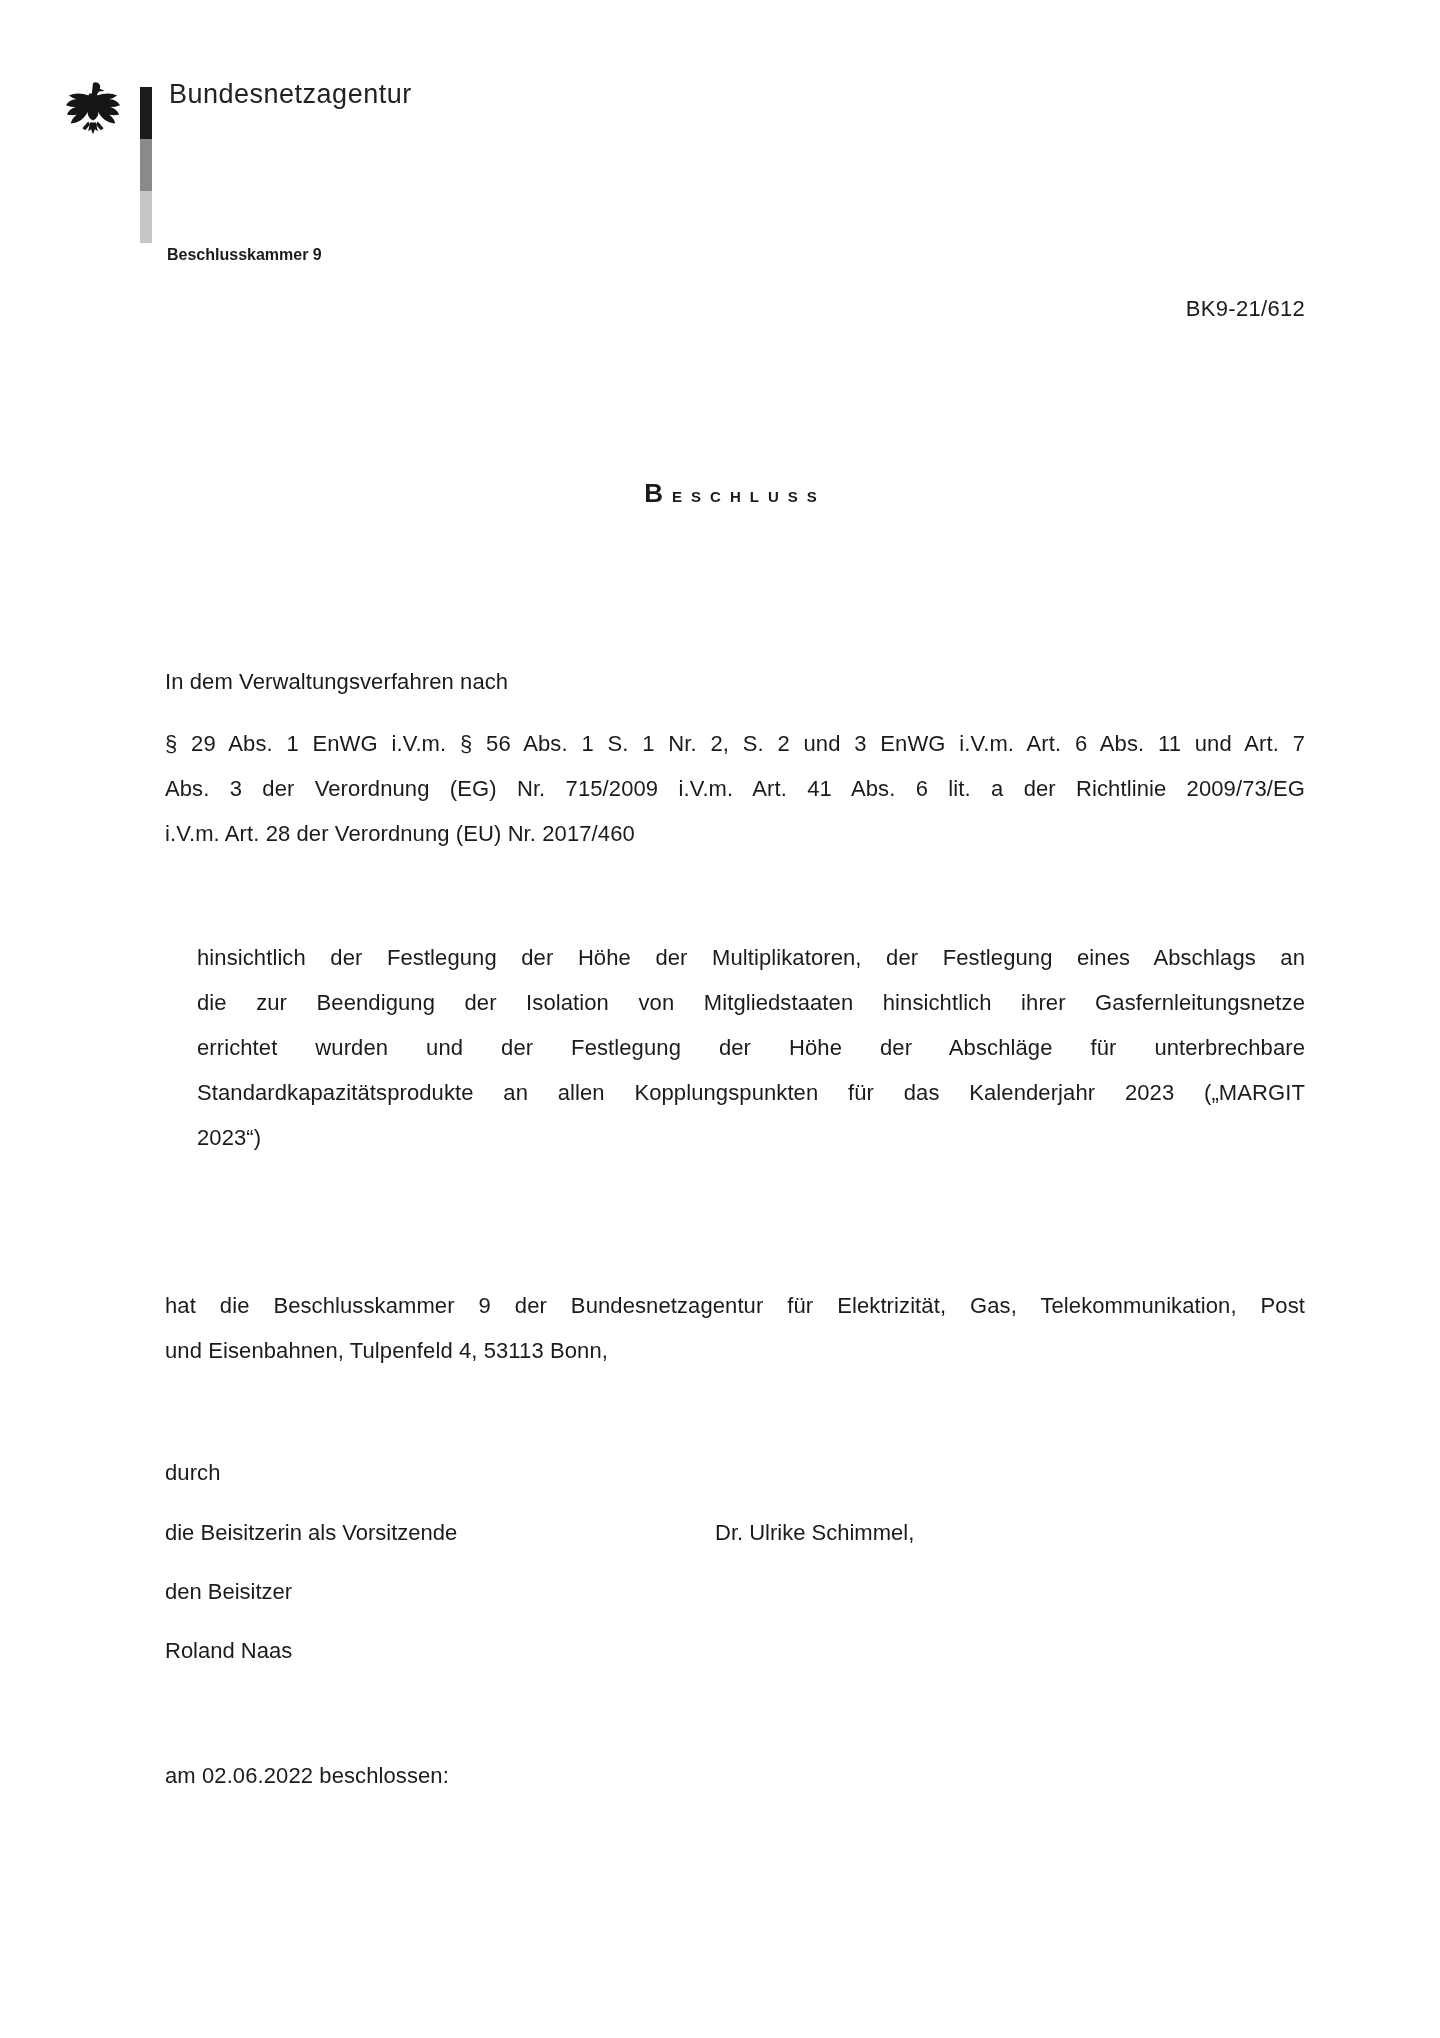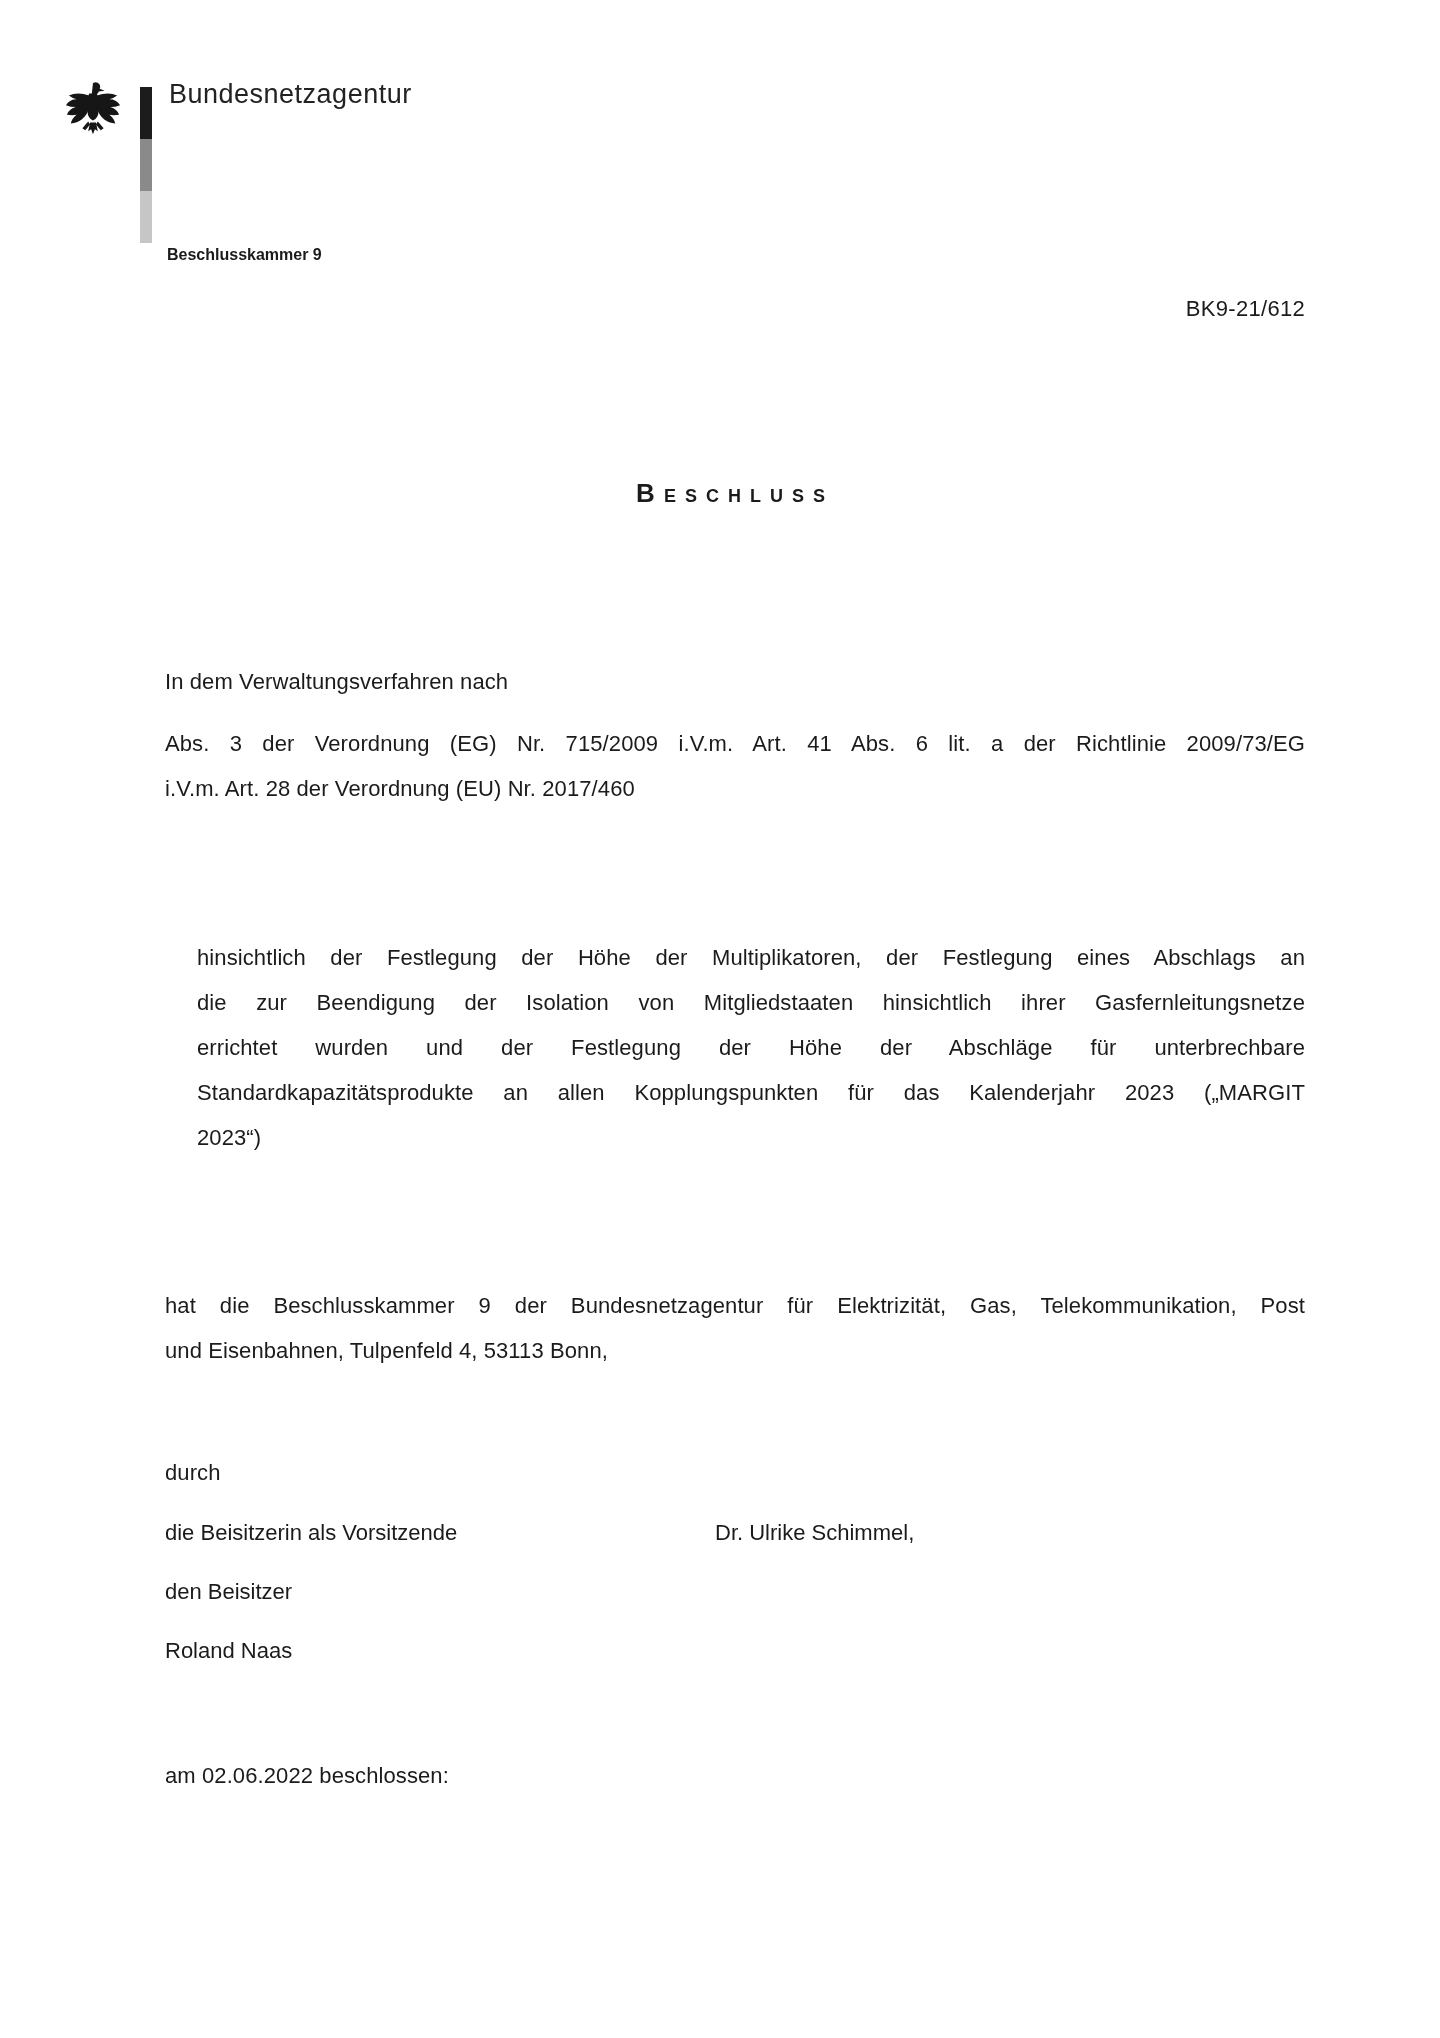--- a/index.html
+++ b/index.html
@@ -32,21 +32,21 @@
     font-size:22px; letter-spacing:0.3px;
   }
 
   
   .doc-title {
     position:absolute; left:165px; top:478px; width:1140px;
     text-align:center; font-weight:bold; letter-spacing:9px;
     white-space:nowrap;
   }
   .doc-title .big   { font-size:26px; }
-  .doc-title .small { font-size:18px; }
+  .doc-title .small { font-size:15px; }
 
   
   .content { position:absolute; left:165px; top:0; width:1140px; font-size:22px; }
   .content .para { position:absolute; left:0; width:1140px; line-height:45px; letter-spacing:0.1px; }
   .para .line { text-align:justify; text-align-last:justify; }
   .para .line.last { text-align-last:left; }
   .para.plain .line { text-align:left; text-align-last:left; }
 
   .p-intro   { top:659px; }
   .p-legal   { top:721px; }
@@ -102,20 +102,21 @@
     <span class="big">B</span><span class="small">ESCHLUSS</span>
   </div>
 
   <div class="content">
 
     <div class="para plain p-intro">
       <div class="line last">In dem Verwaltungsverfahren nach</div>
     </div>
 
     <div class="para p-legal">
+        <div class="line">§ 29 Abs. 1 EnWG i.V.m. § 56 Abs. 1 S. 1 Nr. 2, S. 2 und 3 EnWG i.V.m. Art. 6 Abs. 11 und Art. 7</div>
         <div class="line">Abs. 3 der Verordnung (EG) Nr. 715/2009 i.V.m. Art. 41 Abs. 6 lit. a der Richtlinie 2009/73/EG</div>
         <div class="line last">i.V.m. Art. 28 der Verordnung (EU) Nr. 2017/460</div>
       </div>
 
     <div class="para p-subject">
         <div class="line">hinsichtlich der Festlegung der Höhe der Multiplikatoren, der Festlegung eines Abschlags an</div>
         <div class="line">die zur Beendigung der Isolation von Mitgliedstaaten hinsichtlich ihrer Gasfernleitungsnetze</div>
         <div class="line">errichtet wurden und der Festlegung der Höhe der Abschläge für unterbrechbare</div>
         <div class="line">Standardkapazitätsprodukte an allen Kopplungspunkten für das Kalenderjahr 2023 („MARGIT</div>
         <div class="line last">2023“)</div>

